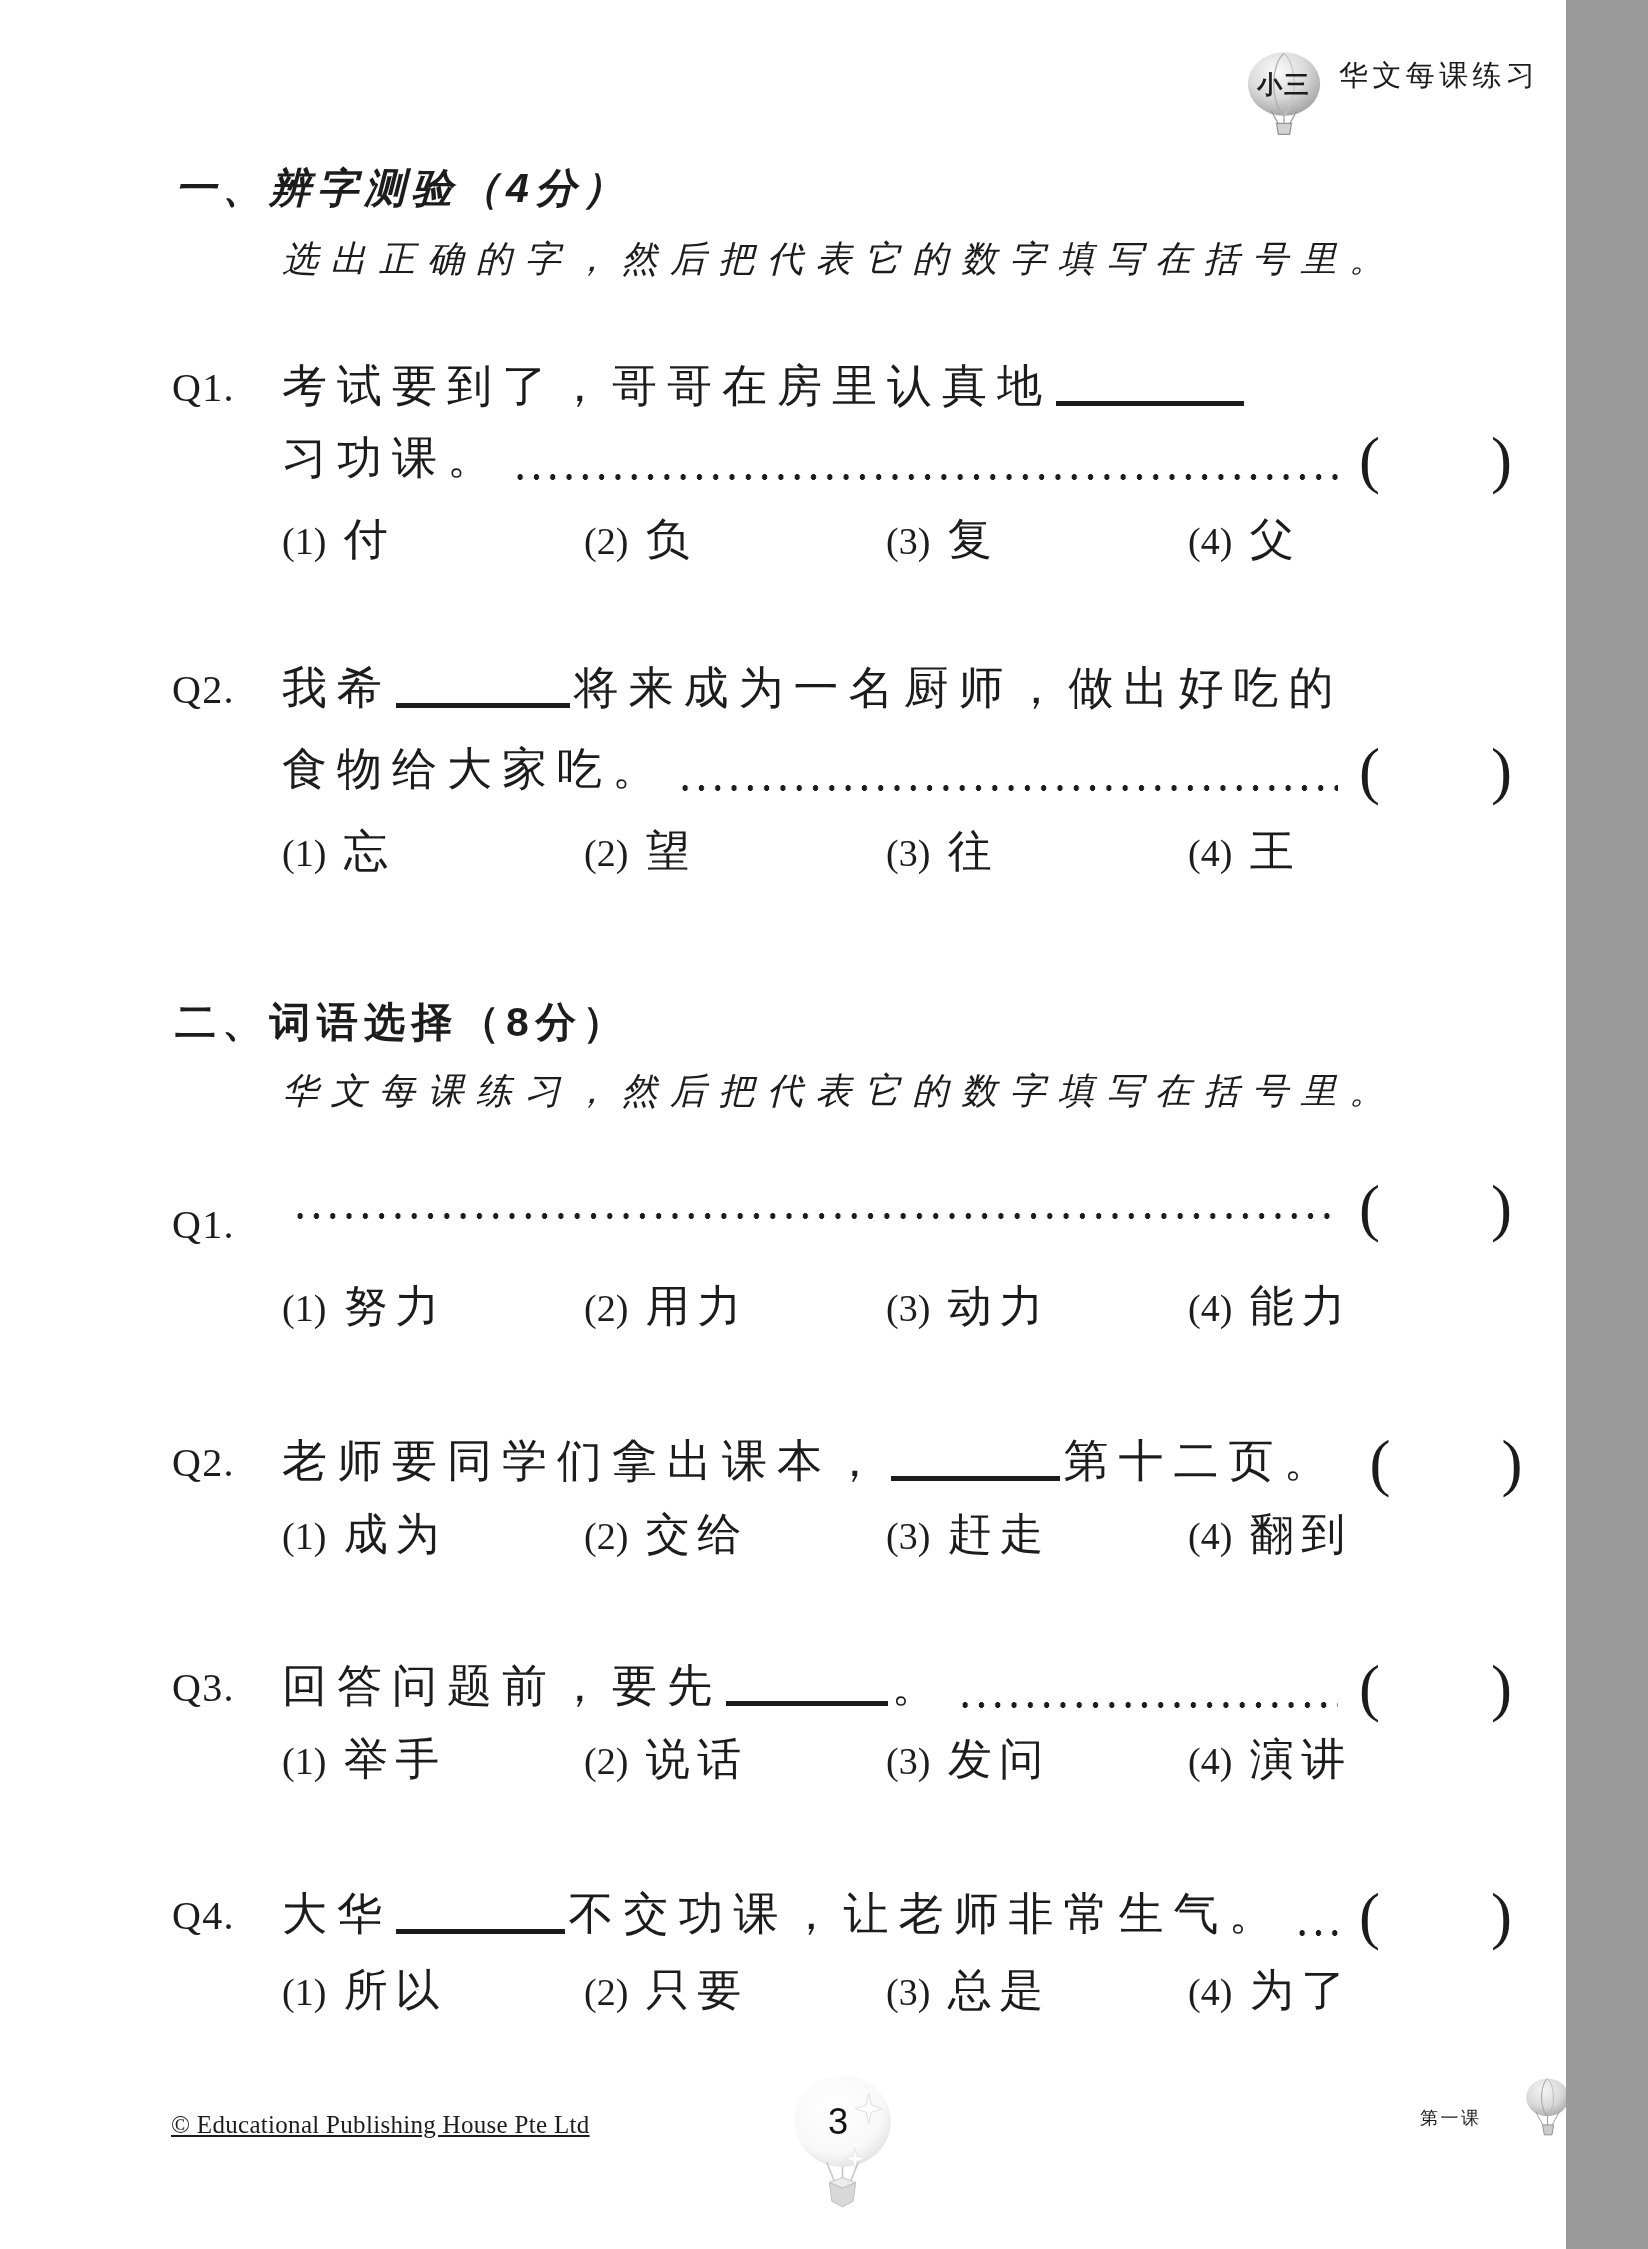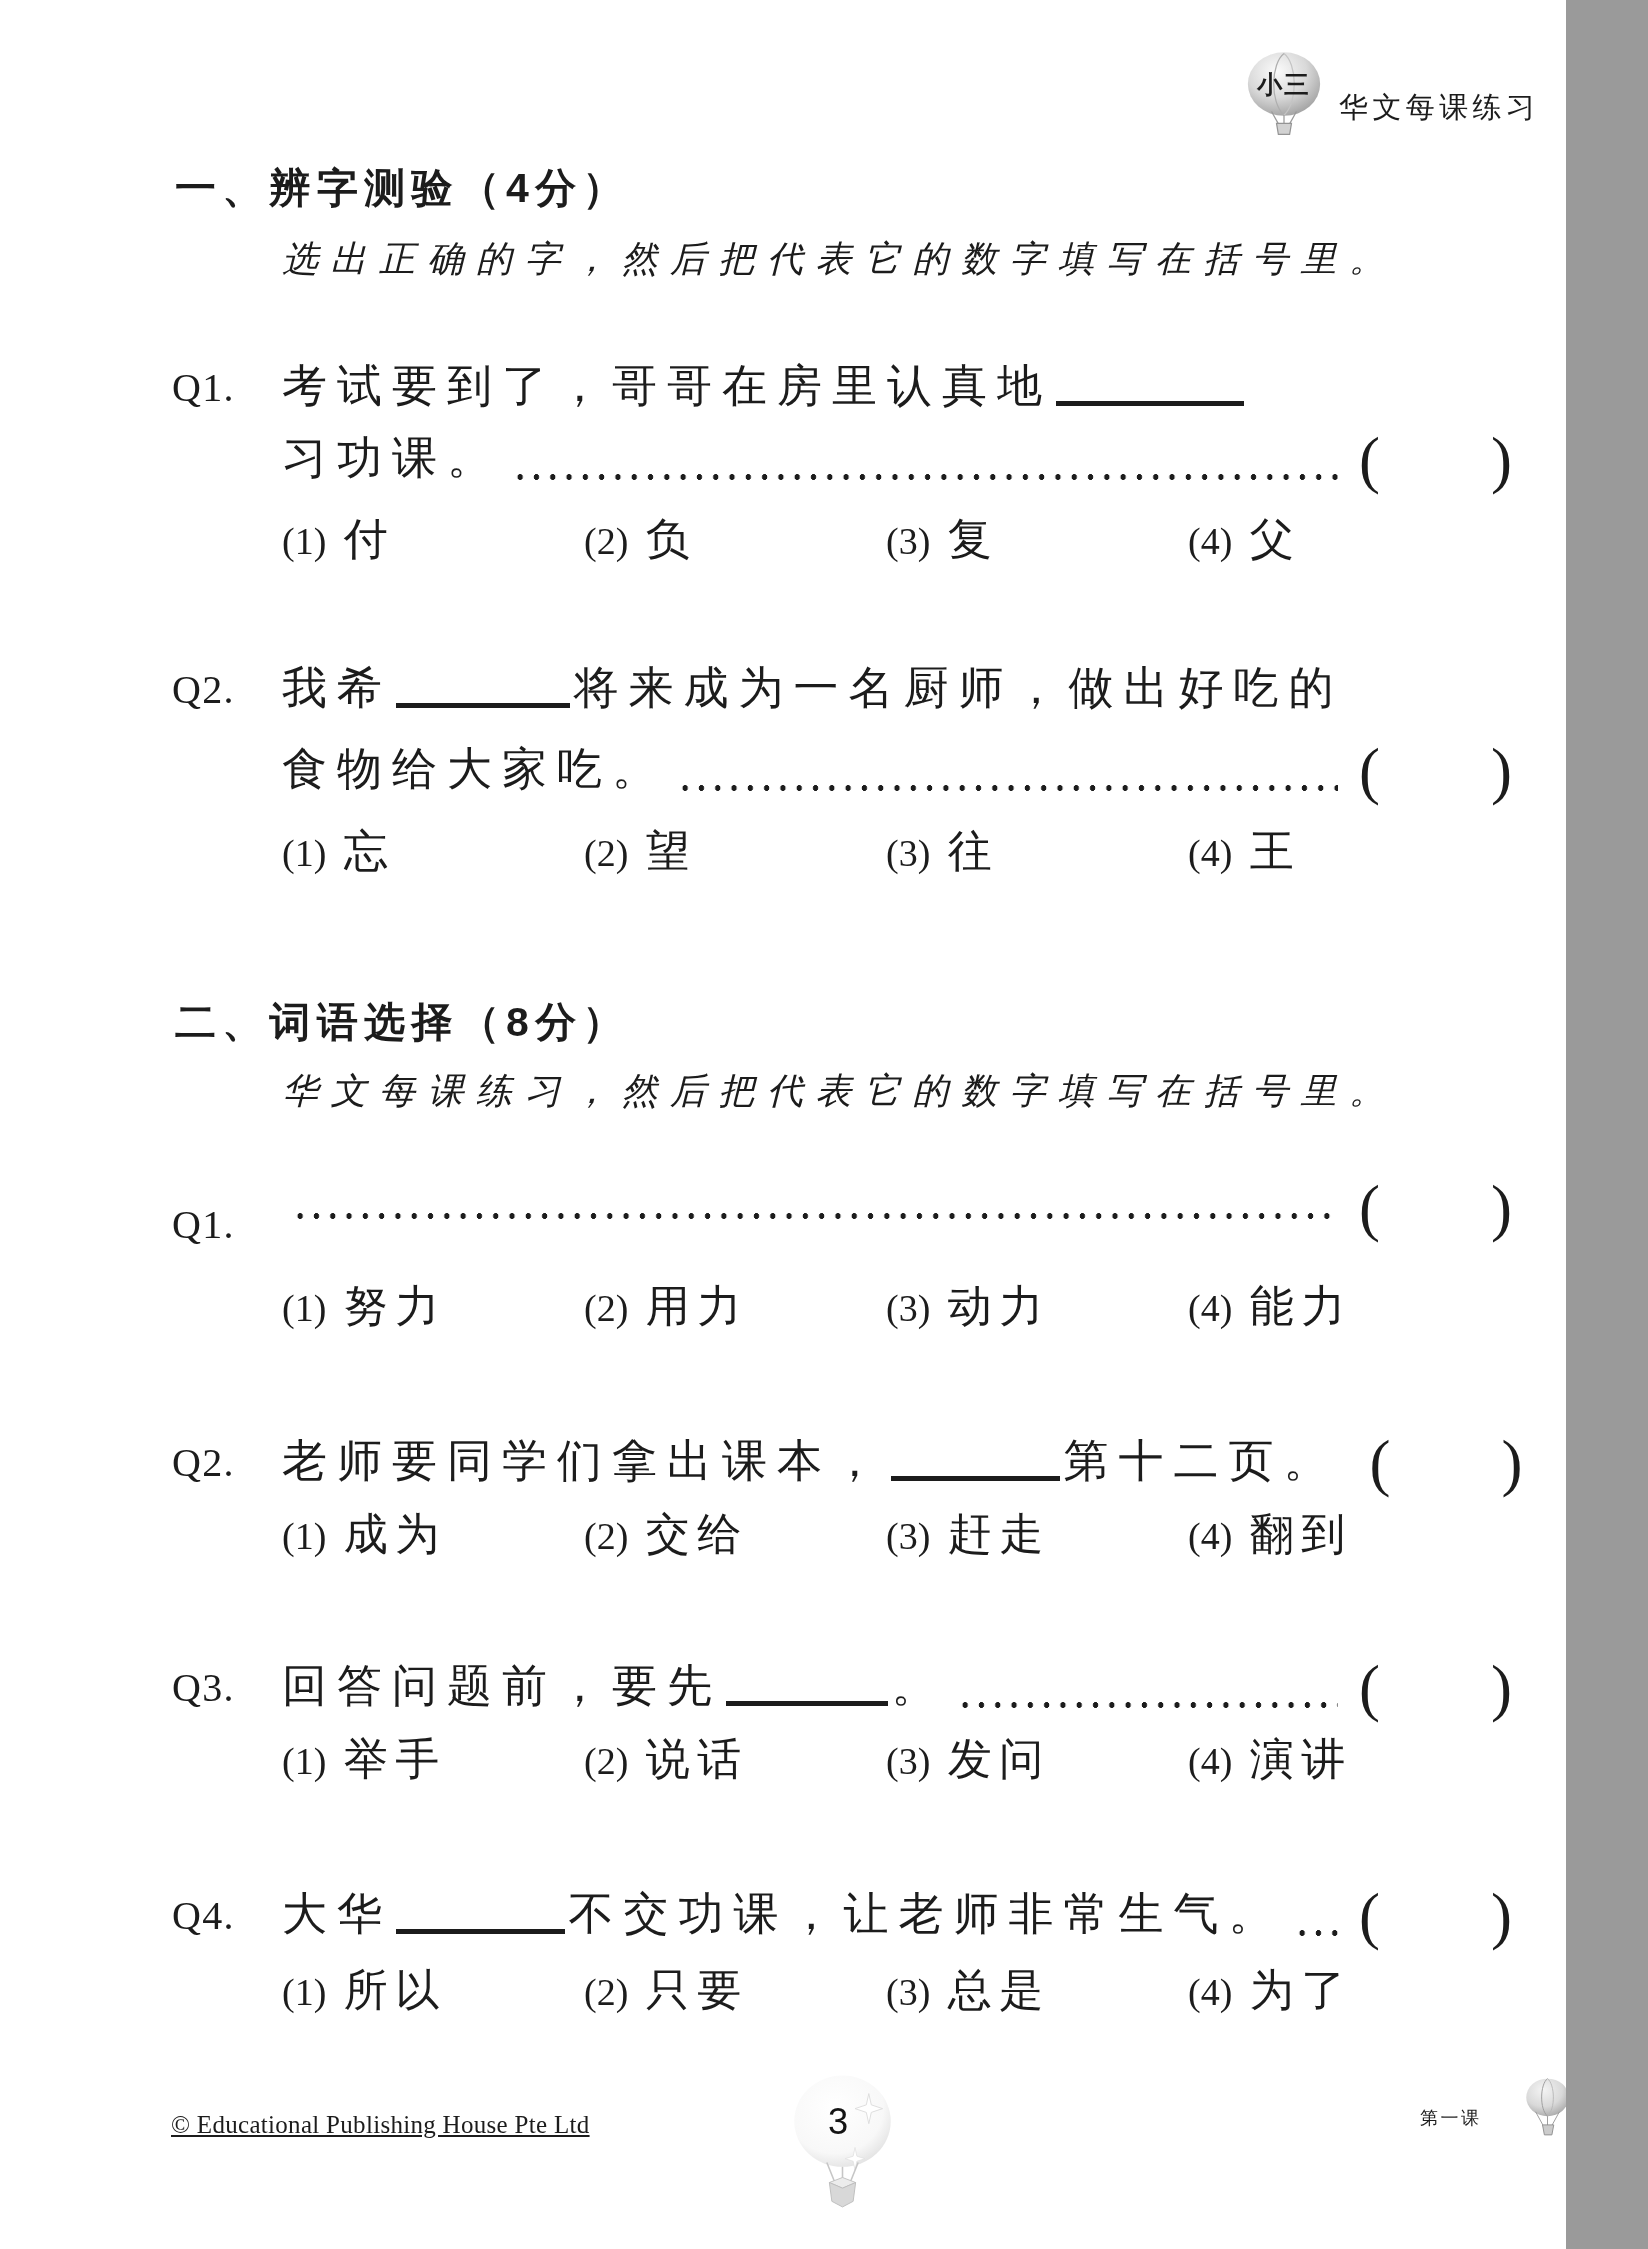--- a/index.html
+++ b/index.html
@@ -19,21 +19,21 @@
         background-size:16.3px 7.5px;background-repeat:repeat-x;background-position:left center;}
   .leader.no-dots{background:none;}
   .bracket{font-family:"Liberation Serif",serif;font-size:63px;font-weight:400;line-height:0;
         display:inline-flex;align-items:baseline;transform:translateY(7.5px);}
   .bgap{display:inline-block;width:111px;}
   .opts{display:flex;align-items:baseline;}
   .opt{display:inline-flex;align-items:baseline;width:302px;flex:0 0 auto;gap:17.5px;}
   .opt:last-child{width:auto;}
   .optnum{font-family:"Liberation Serif",serif;font-size:38px;line-height:1;}
   .optword{font-family:"Liberation Serif",serif;font-size:44px;line-height:1;letter-spacing:7.5px;white-space:nowrap;}
-  .hdr-title{font-family:"Liberation Serif",serif;font-size:29px;line-height:1;letter-spacing:4.4px;white-space:nowrap;margin-top:32px;}
+  .hdr-title{font-family:"Liberation Serif",serif;font-size:29px;line-height:1;letter-spacing:4.4px;white-space:nowrap;}
   .foot-copy{font-family:"Liberation Serif",serif;font-size:25px;line-height:1;letter-spacing:0.3px;white-space:nowrap;}
   .foot-lesson{font-family:Liberation Serif, serif;font-size:18px;line-height:1;letter-spacing:2.5px;white-space:nowrap;}
   svg text{font-family:"Liberation Sans",sans-serif;}
 </style>
 </head>
 <body>
 
 <div class="page">
 
   <svg class="abs" style="left:1246px;top:51px;" width="76" height="86" viewBox="0 0 122 138">
@@ -46,21 +46,21 @@
     </defs>
     <ellipse cx="61" cy="53" rx="58" ry="51" fill="url(#gradHdr)"></ellipse>
     <path d="M61 4 C40 20 38 82 61 103" stroke="#aeaeae" stroke-width="2" fill="none"></path>
     <path d="M61 4 C82 20 84 82 61 103" stroke="#c4c4c4" stroke-width="2" fill="none"></path>
     <path d="M41 97 L52 117 M61 103 L61 117 M81 97 L70 117" stroke="#9a9a9a" stroke-width="2" fill="none"></path>
     <path d="M49 116 L73 116 L70 134 L52 134 Z" fill="#d2d2d2" stroke="#949494" stroke-width="2"></path>
     <text x="61" y="67" text-anchor="middle" font-size="40" font-weight="700" letter-spacing="3" fill="#1c1c1c">小三</text>
   </svg>
   <div class="abs hdr-title" style="left:1339px;top:61px;">华文每课练习</div>
 
-  <div class="abs sec-heading" style="left:175px;top:168px;">一、辨字测验（4分）</div>
+  <div class="abs sec-heading" style="left:175px;top:168px;font-style:italic;">一、辨字测验（4分）</div>
   <div class="abs sec-instr" style="left:282px;top:240px;">选出正确的字，然后把代表它的数字填写在括号里。</div>
 
   <div class="abs qlabel" style="left:172px;top:368px;">Q1.</div>
   <div class="abs qtext" style="left:282px;top:363px;text-align:right;">
     <span>考试要到了，哥哥在房里认真地</span><span class="blank" style="width:188px;"></span>
   </div>
   <div class="abs qline" style="left:282px;top:435px;">
     <span class="qtext">习功课。</span>
     <span class="leader"></span>
     <span class="bracket">

